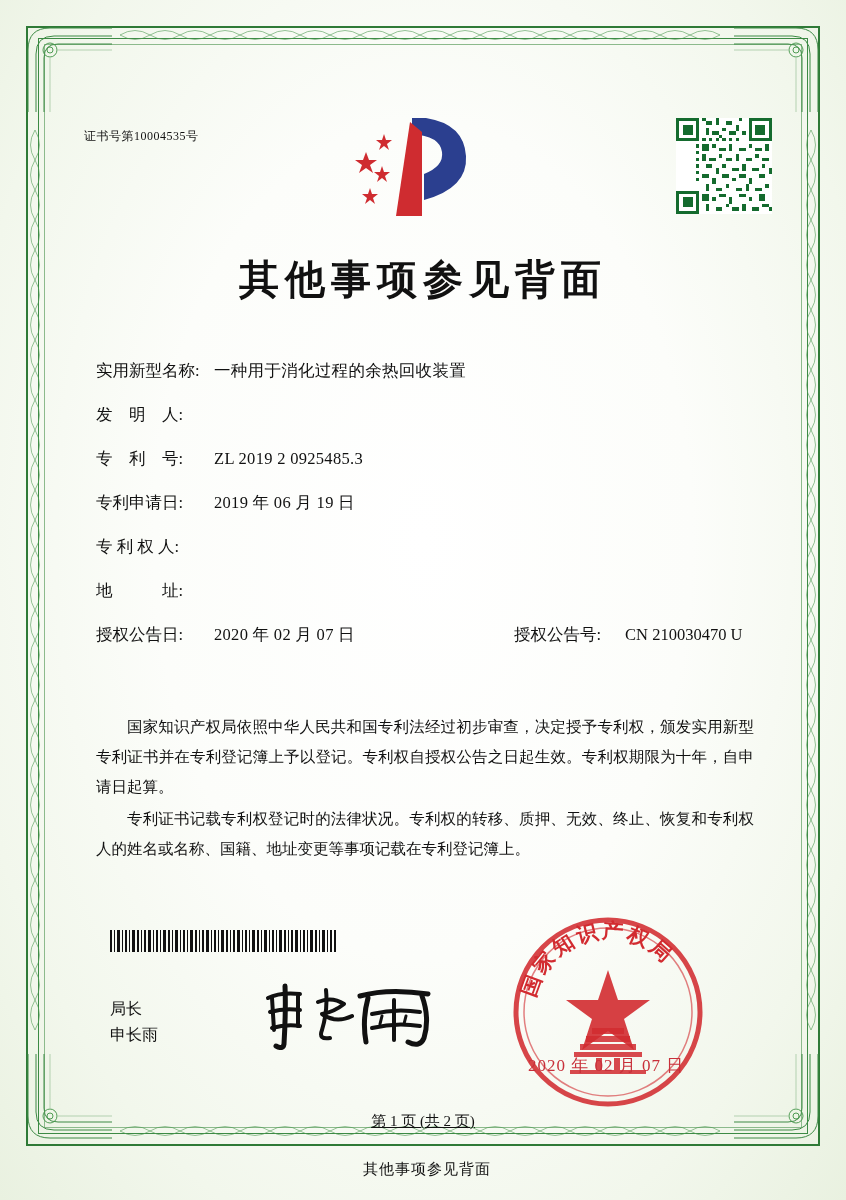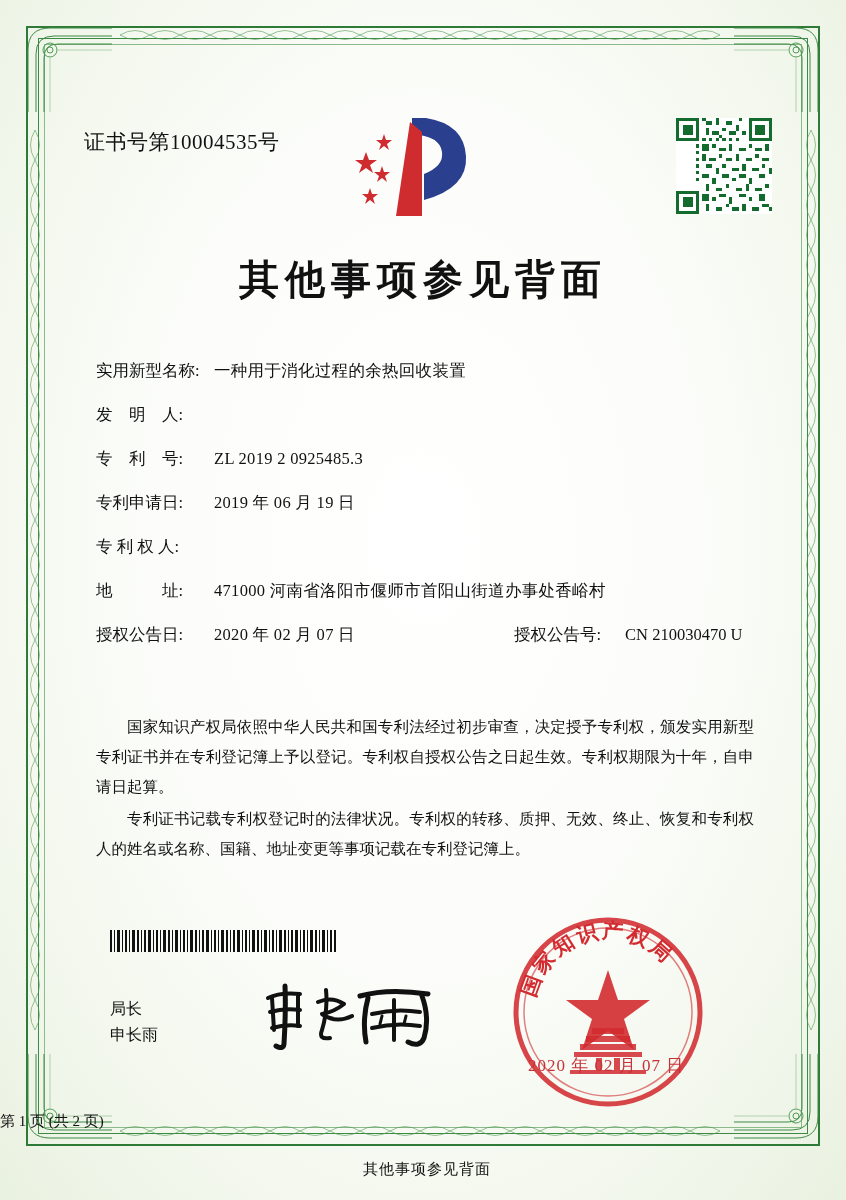--- a/index.html
+++ b/index.html
@@ -81,21 +81,21 @@
     pointer-events: none;
   }
   .edge-left { left: 26px; }
   .edge-right { right: 26px; }
 
   
   .cert-no {
     position: absolute;
     left: 84px;
     top: 128px;
-    font-size: 21px;
+    font-size: 12px;
     letter-spacing: 0.5px;
     color: #111;
   }
 
   .logo {
     position: absolute;
     left: 352px;
     top: 112px;
     width: 130px;
     height: 112px;
@@ -212,22 +212,24 @@
     font-size: 17px;
     color: #c8303a;
     letter-spacing: 1px;
     font-family: "Liberation Serif", serif;
   }
 
   .page-num {
     position: absolute;
     left: 0; right: 0;
     top: 1112px;
+    text-align: center;
     font-size: 15px;
     color: #111;
+    text-decoration: underline;
   }
   .footer-note {
     position: absolute;
     left: 0; right: 0;
     top: 1160px;
     text-align: center;
     font-size: 15px;
     color: #111;
     letter-spacing: 1px;
     padding-left: 8px;
@@ -465,21 +467,20 @@
     </div>
     <div class="row">
       <span class="lbl">专利申请日:</span>
       <span class="val">2019 年 06 月 19 日</span>
     </div>
     <div class="row">
       <span class="lbl">专 利 权 人:</span>
     </div>
     <div class="row">
       <span class="lbl">地　　　址:</span>
-      <span class="val">471000 河南省洛阳市偃师市首阳山街道办事处香峪村</span>
     </div>
     <div class="row dual">
       <span class="lbl">授权公告日:</span>
       <span class="val">2020 年 02 月 07 日</span>
       <span class="lbl2">授权公告号:</span>
       <span class="val2">CN 210030470 U</span>
     </div>
   </div>
 
   <div class="paras">

